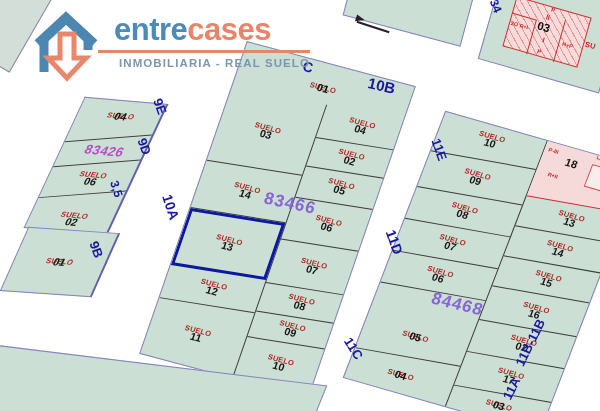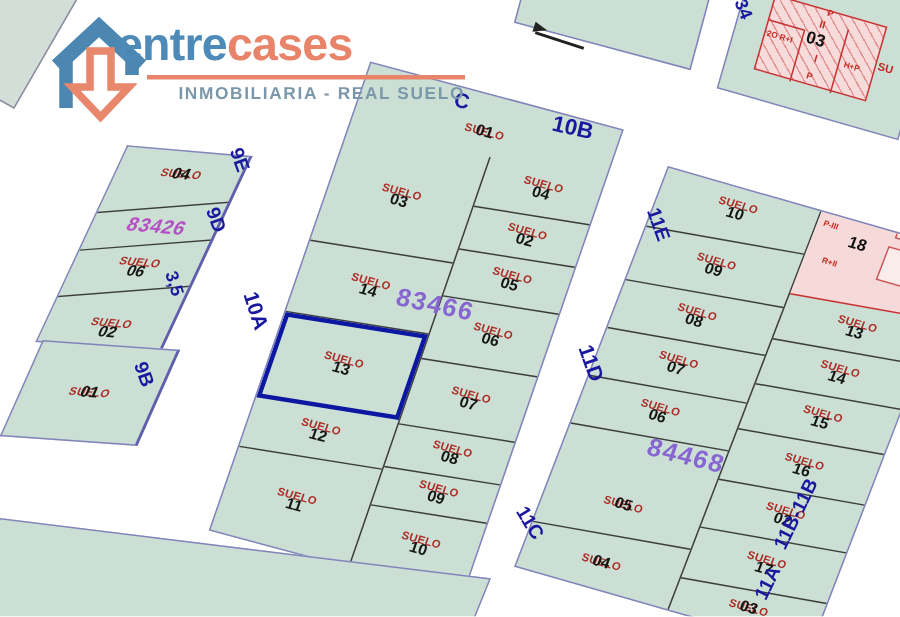--- a/index.html
+++ b/index.html
@@ -36,21 +36,21 @@
   .rline{position:absolute;background:#c53232;}
   .wbox{position:absolute;background:#fbecec;border:1px solid #c55;box-sizing:border-box;}
   .b18wrap{position:absolute;inset:0;transform:skewY(6deg);}
   .pinkrow{background:#f6dada;}
   .tri{position:absolute;background:#d3ded9;border:1px solid #8a8a9e;box-sizing:border-box;}
   .flag{position:absolute;width:34px;height:2px;background:#222;transform:rotate(18deg);z-index:4;}
   .flag::before{content:"";position:absolute;left:-2px;top:-6px;border-left:9px solid #222;border-top:3px solid transparent;border-bottom:4px solid transparent;}
 
   
   #logo{position:absolute;left:34px;top:4px;width:290px;height:78px;z-index:10;}
-  #logo .brand{position:absolute;left:44px;top:10px;font-size:31px;font-weight:700;letter-spacing:-.5px;line-height:1;}
+  #logo .brand{position:absolute;left:80px;top:10px;font-size:31px;font-weight:700;letter-spacing:-.5px;line-height:1;}
   #logo .b1{color:#4d8ab8;} #logo .b2{color:#e8846a;}
   #logo .rule{position:absolute;left:64px;top:46px;width:212px;height:3px;background:#e8846a;}
   #logo .tag{position:absolute;left:64px;top:53px;width:212px;text-align:right;font-size:11.5px;font-weight:700;
              letter-spacing:1.1px;color:#7b98ab;}
   #logo svg{position:absolute;left:0;top:6px;}
 </style>
 </head>
 <body>
 
 <div id="stage">

